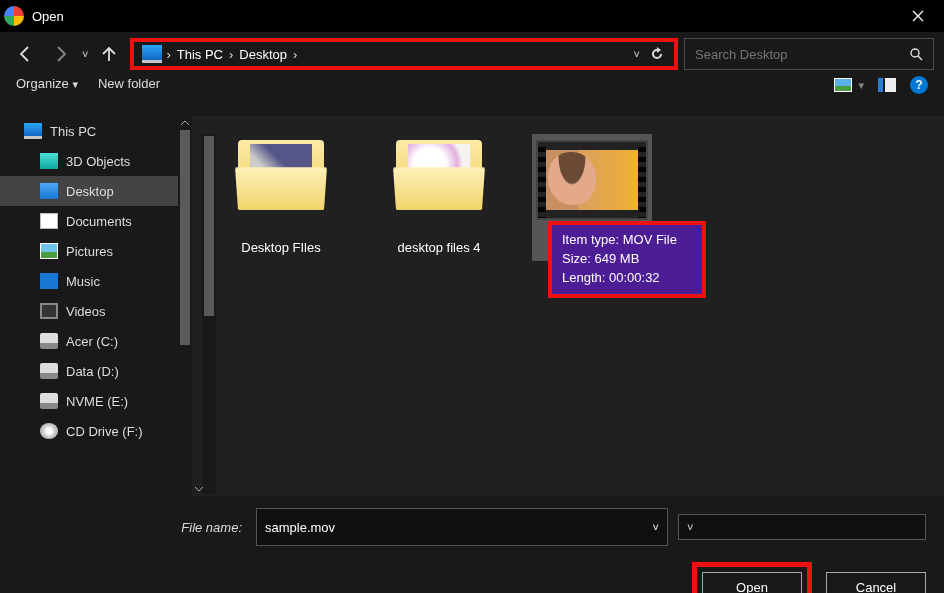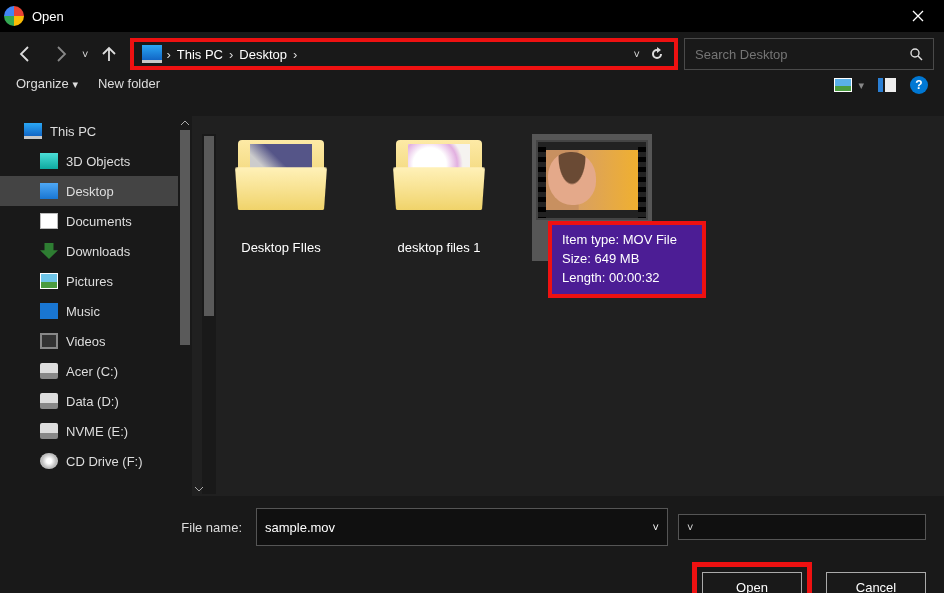--- a/index.html
+++ b/index.html
@@ -57,21 +57,21 @@
   .thumb-vid .face::after { content:""; position:absolute; left:2%; top:4%; width:52%; height:88%; border-radius: 46% 50% 45% 50%; background: radial-gradient(ellipse at 50% 10%, #6a4a34 38%, #e4a98a 41% 100%); }
   .thumb-vid .head { position:absolute; left:18%; top:44%; width:20%; height:14%; background:#2a7a39; border-radius:50%; box-shadow: -2px 3px 0 6px #2a7a39; }
   .thumb-vid::before, .thumb-vid::after { content:""; position:absolute; width:8px; top:0; bottom:0; background: repeating-linear-gradient(#222 0 5px, #000 5px 10px); }
   .thumb-vid::before { left:0; } .thumb-vid::after { right:0; }
   .fitem-label { color: #fff; font-size: 13px; }
   .fitem.selected { background: #565656; width: 120px; }
   .tooltip { position: absolute; left: 548px; top: 221px; border: 4px solid #e11; padding: 6px 10px; background: #4c1d95; color: #fff; font-size: 13px; width: 158px; }
   .tooltip .row { line-height: 1.45; white-space: nowrap; }
   .footer { position: absolute; left:0; right:0; bottom:0; height: 97px; background: #191919; padding: 12px 18px; }
   .fn-row { display: flex; align-items: center; gap: 10px; margin-bottom: 16px; }
-  .fn-row .label { width: 228px; text-align: right; padding-right: 4px; }
+  .fn-row .label { width: 228px; text-align: right; padding-right: 4px; font-style: italic; }
   .fn-input { flex:1; height: 26px; background: #101010; border:1px solid #555; color:#fff; padding:18px 8px; display:flex;align-items:center;justify-content:space-between; }
   .fn-select { width: 248px; height: 26px; background: #101010; border:1px solid #555; display:flex;align-items:center;padding:0 8px;justify-content:space-between; }
   .btn-row { display: flex; justify-content: flex-end; gap: 14px; }
   .btn { width: 100px; height: 30px; background: #191919; border:1px solid #aaa; color:#fff; display:flex;align-items:center;justify-content:center; cursor:pointer; font-size:13px; }
   .btn-wrap.hl { padding: 5px; border: 5px solid #e11; }
   .chev { font-size: 11px; }
   .small-ico { display:inline-flex; gap:6px; align-items:center; }
   .pic-mini { width:18px;height:14px;background:linear-gradient(#5ab0e8 55%, #4b9c40 55%);border:1px solid #fff; }
   .view-mini { width:18px;height:14px;display:flex; }
   .view-mini .l { width:5px;height:14px;background:#2a7fd4;margin-right:2px; }
@@ -163,24 +163,20 @@
       </div>
     <div class="tree-item lvl1 selected">
         <span class="ico blue"></span>
         <span>Desktop</span>
       </div>
     <div class="tree-item lvl1">
         <span class="ico doc"></span>
         <span>Documents</span>
       </div>
     <div class="tree-item lvl1">
-        <span class="ico arrow"></span>
-        <span>Downloads</span>
-      </div>
-    <div class="tree-item lvl1">
         <span class="ico pic"></span>
         <span>Pictures</span>
       </div>
     <div class="tree-item lvl1">
         <span class="ico note"></span>
         <span>Music</span>
       </div>
     <div class="tree-item lvl1">
         <span class="ico vid"></span>
         <span>Videos</span>
@@ -224,21 +220,21 @@
             <div class="folder-front"></div>
         </div>
         <span class="fitem-label">Desktop FIles</span>
       </div>
       <div class="fitem">
         <div class="folder-ico">
           <div class="folder-back"></div>
             <div class="folder-content p2"></div>
             <div class="folder-front"></div>
         </div>
-        <span class="fitem-label">desktop files 1</span>
+        <span class="fitem-label">desktop files 4</span>
       </div>
       <div class="fitem selected">
         <div class="thumb-vid">
           <div class="face">
               <div class="head"></div>
             </div>
         </div>
         <span class="fitem-label">sa</span>
       </div>
     </div>

